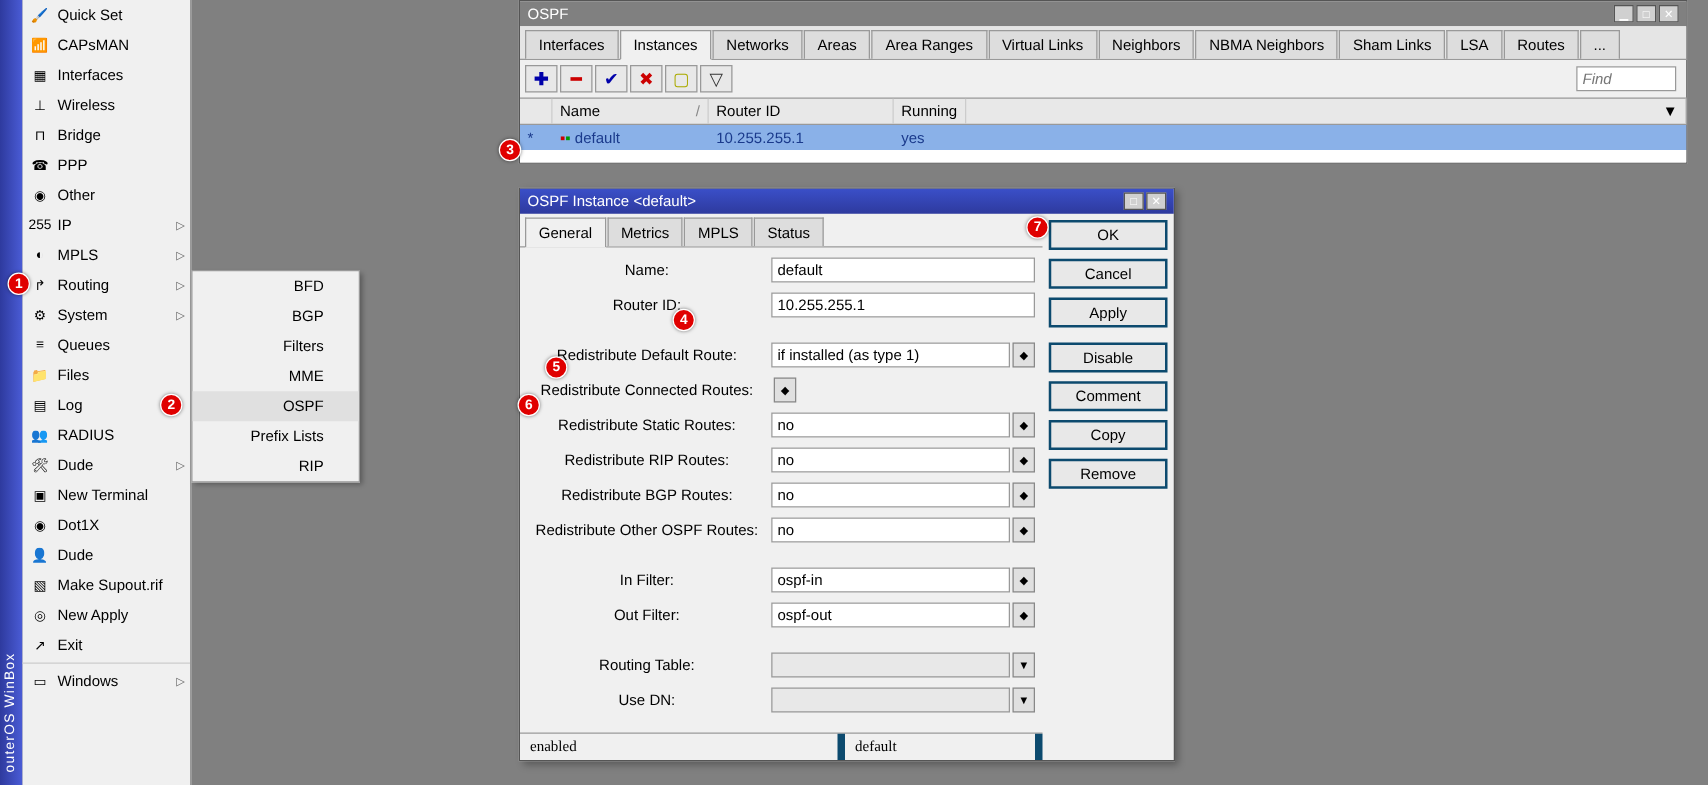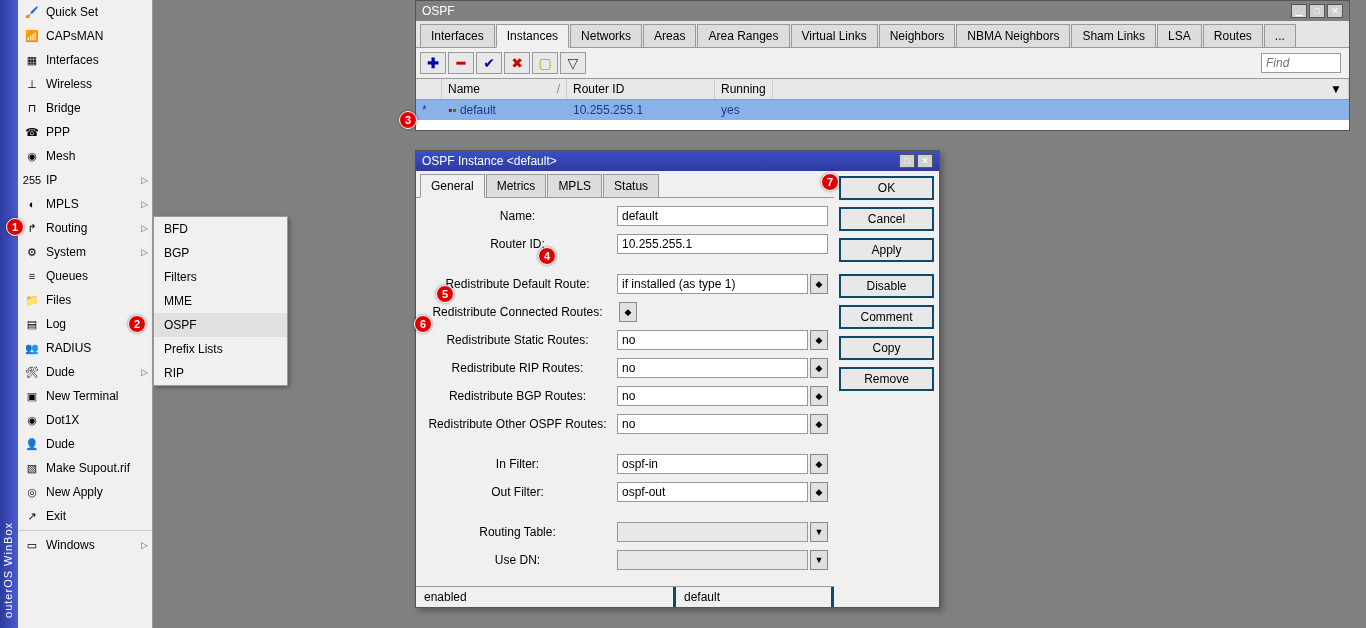--- a/index.html
+++ b/index.html
@@ -11,21 +11,21 @@
 
 
 .sidebar { position: absolute; left: 18px; top: 0; width: 135px; background: #f0f0f0; border-right: 1px solid #999; height: 628px; }
 .menu-item { display: flex; align-items: center; padding: 4px 6px; height: 24px; cursor: pointer; position: relative; }
 .menu-icon { width: 16px; height: 16px; margin-right: 6px; display: inline-flex; align-items: center; justify-content: center; font-size: 11px; }
 .menu-arrow { position: absolute; right: 4px; font-size: 9px; color: #666; }
 .menu-sep { height: 1px; background: #ccc; margin: 2px 0; }
 
 
 .submenu { position: absolute; left: 153px; top: 216px; width: 135px; background: #f0f0f0; border: 1px solid #999; box-shadow: 2px 2px 4px rgba(0,0,0,0.3); }
-.submenu-item { padding: 5px 10px; cursor: pointer; }
+.submenu-item { padding: 5px 28px; cursor: pointer; text-align: right; }
 .submenu-item.highlighted { background: #e0e0e0; }
 
 
 .ospf-window { position: absolute; left: 415px; top: 0; width: 935px; border: 1px solid #555; background: #f0f0f0; }
 .title-bar { background: #808080; color: #fff; padding: 3px 6px; display: flex; justify-content: space-between; align-items: center; height: 20px; }
 .title-bar.active { background: linear-gradient(to bottom, #3a4fc8, #2e3a9e); }
 .win-controls { display: flex; gap: 2px; }
 .win-btn { width: 16px; height: 14px; border: 1px solid #555; background: #d0d0d0; font-size: 9px; text-align: center; line-height: 12px; cursor: pointer; }
 
 .tabs { display: flex; border-bottom: 1px solid #999; background: #e5e5e5; padding-left: 4px; padding-top: 3px; }
@@ -50,21 +50,21 @@
 
 .form-tabs { display: flex; border-bottom: 1px solid #999; padding-left: 4px; padding-top: 3px; }
 .form-content { padding: 8px 6px; }
 .form-row { display: flex; align-items: center; margin-bottom: 8px; }
 .form-label { width: 195px; text-align: center; padding-right: 4px; font-size: 12px; }
 .form-input { flex: 1; height: 20px; border: 1px solid #999; padding: 0 4px; font-size: 12px; background: #fff; }
 .form-dd-btn { width: 18px; height: 20px; border: 1px solid #888; background: #e0e0e0; margin-left: 2px; cursor: pointer; font-size: 9px; text-align: center; line-height: 18px; }
 .form-gap { height: 12px; }
 
 .status-bar { display: flex; border-top: 1px solid #999; }
-.status-cell { padding: 3px 8px; border-right: 3px solid #0c4a6e; font-size: 12px; }
+.status-cell { padding: 3px 8px; border-right: 6px solid #0c4a6e; font-size: 12px; font-family: Liberation Serif, serif; }
 
 
 .callout { position: absolute; width: 18px; height: 18px; border-radius: 50%; background: #e00000; color: #fff; border: 1.5px solid #fff; display: flex; align-items: center; justify-content: center; font-size: 11px; font-weight: bold; z-index: 100; box-shadow: 0 0 3px rgba(0,0,0,0.5); }
 
 
 .ico-plus { color: #00a; font-weight: bold; }
 .ico-minus { color: #c00; font-weight: bold; }
 .ico-check { color: #00a; }
 .ico-x { color: #c00; }
 .ico-folder { color: #aa0; }
@@ -98,21 +98,21 @@
       <div class="menu-item">
         <span class="menu-icon">⊓</span>
         <span>Bridge</span>
       </div>
       <div class="menu-item">
         <span class="menu-icon">☎</span>
         <span>PPP</span>
       </div>
       <div class="menu-item">
         <span class="menu-icon">◉</span>
-        <span>Mesh</span>
+        <span>Other</span>
       </div>
       <div class="menu-item">
         <span class="menu-icon">255</span>
         <span>IP</span>
         <span class="menu-arrow">▷</span>
       </div>
       <div class="menu-item">
         <span class="menu-icon">◐</span>
         <span>MPLS</span>
         <span class="menu-arrow">▷</span>

